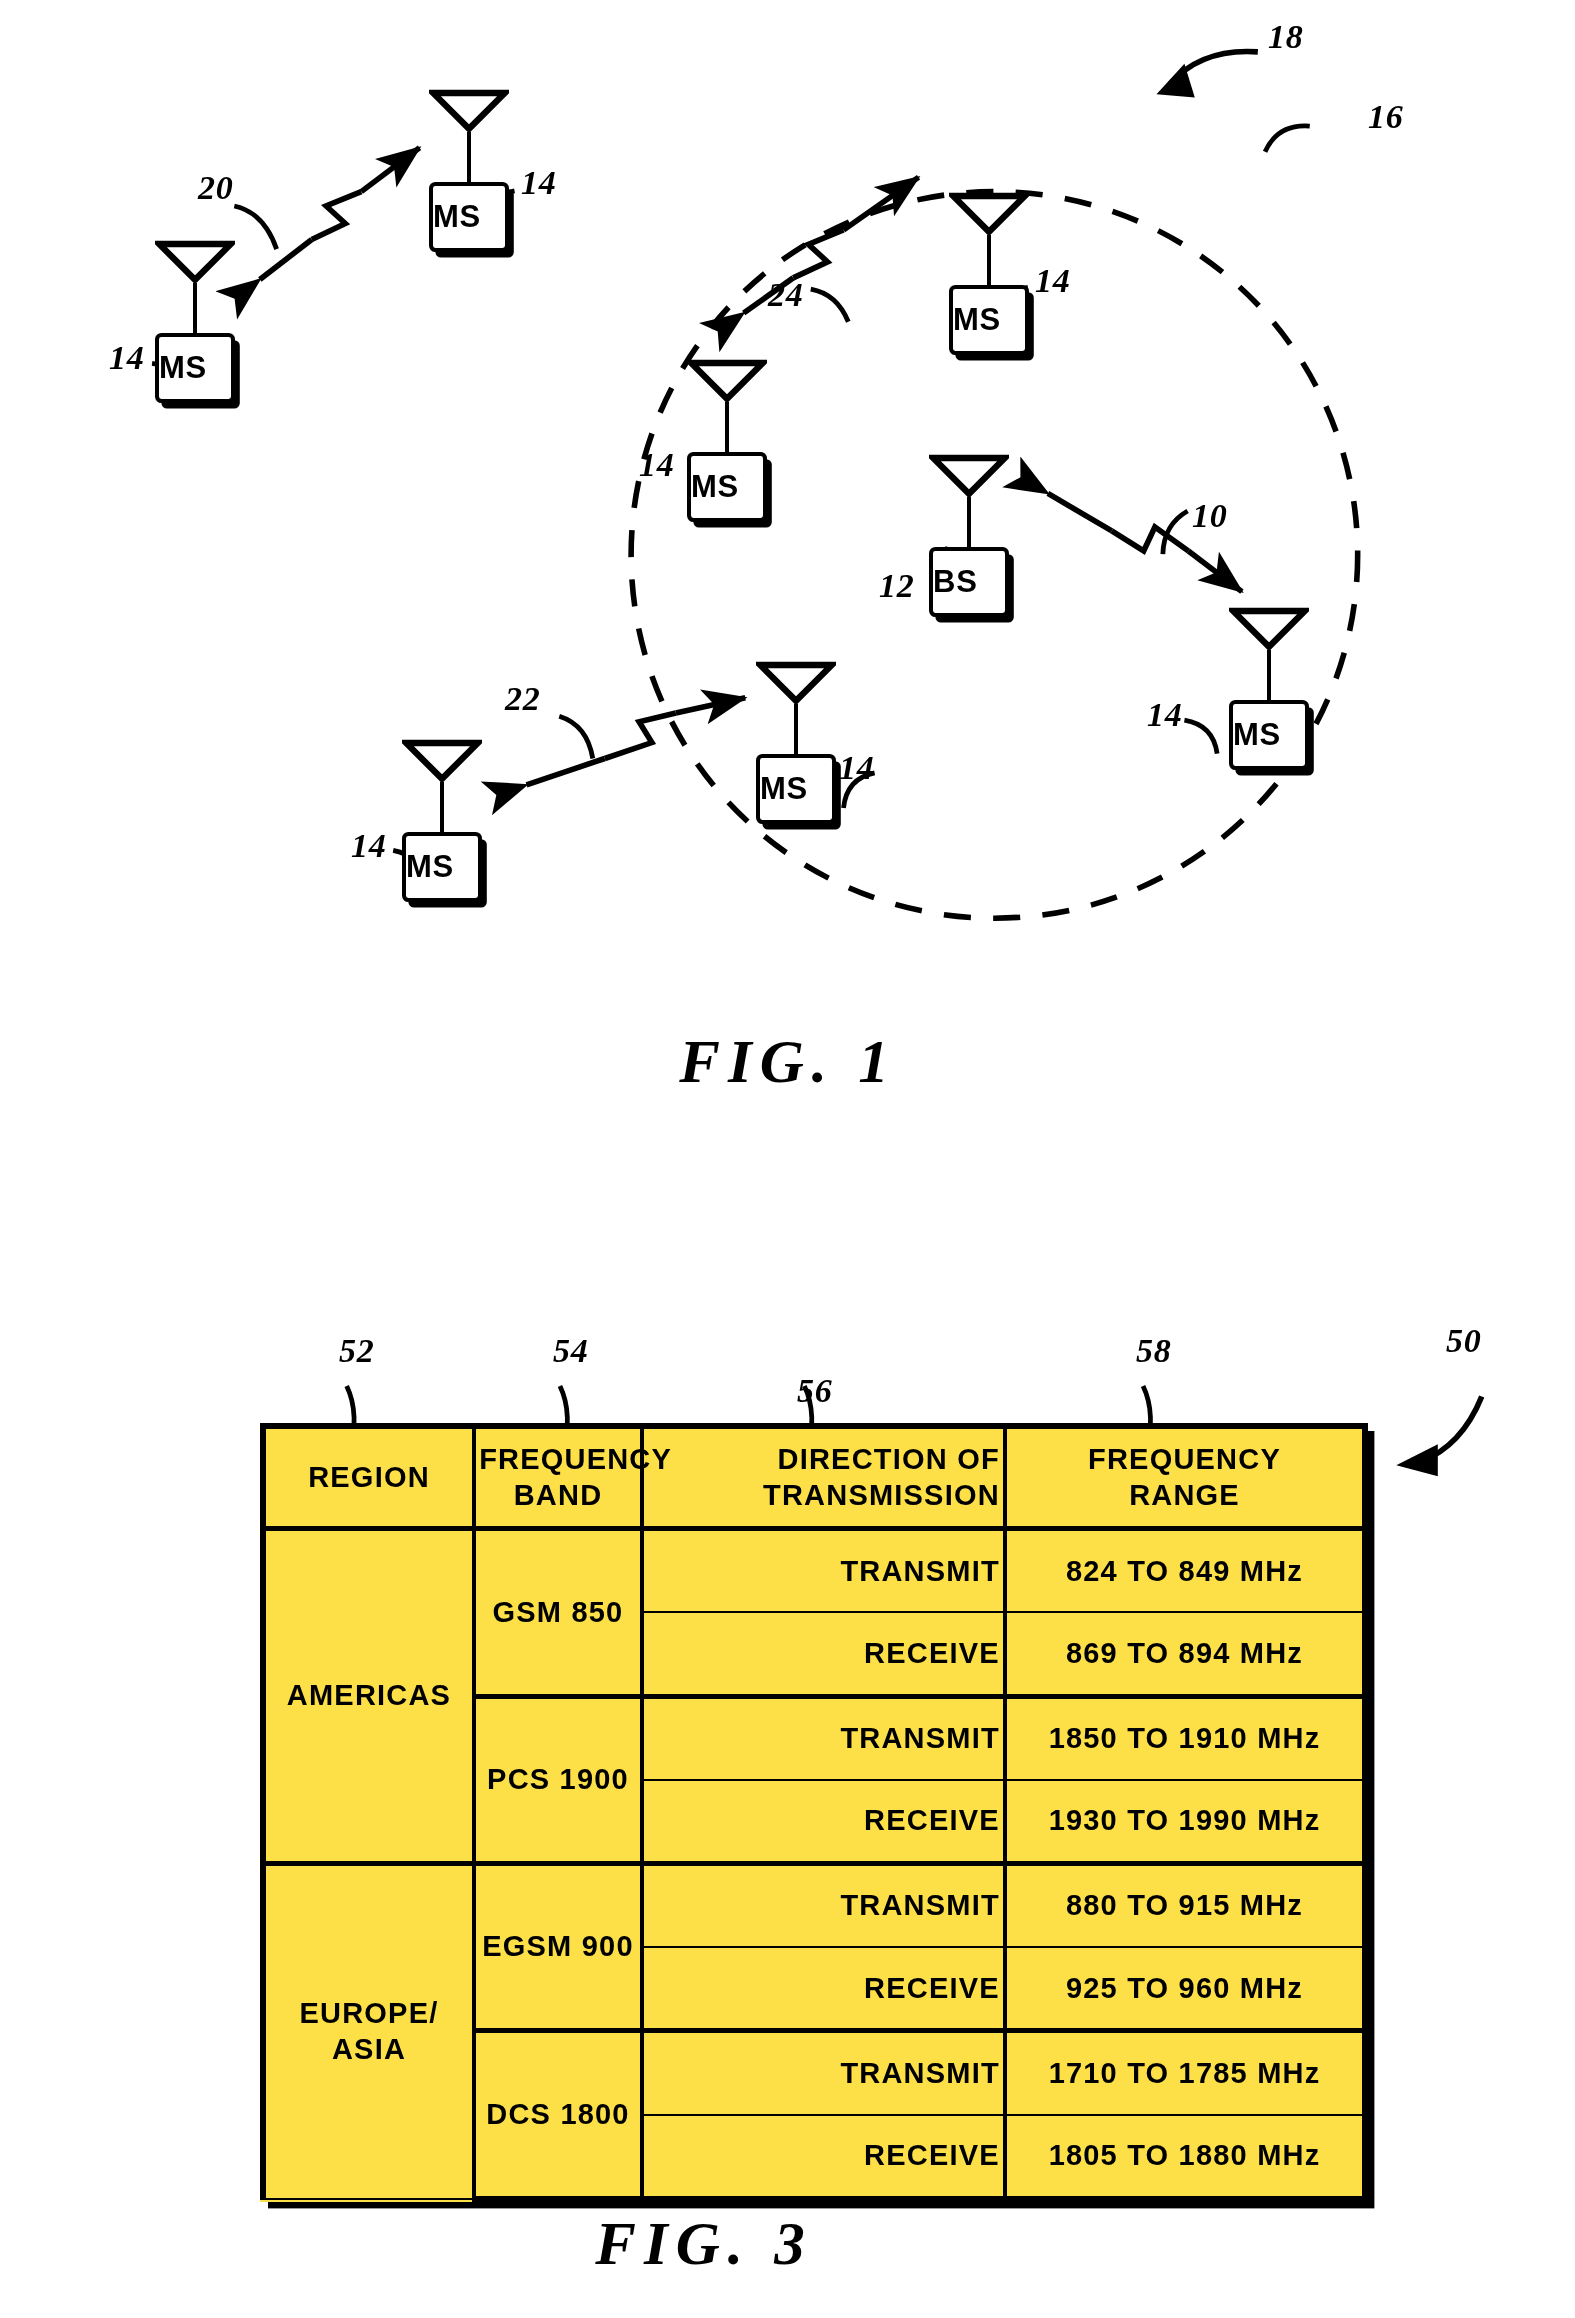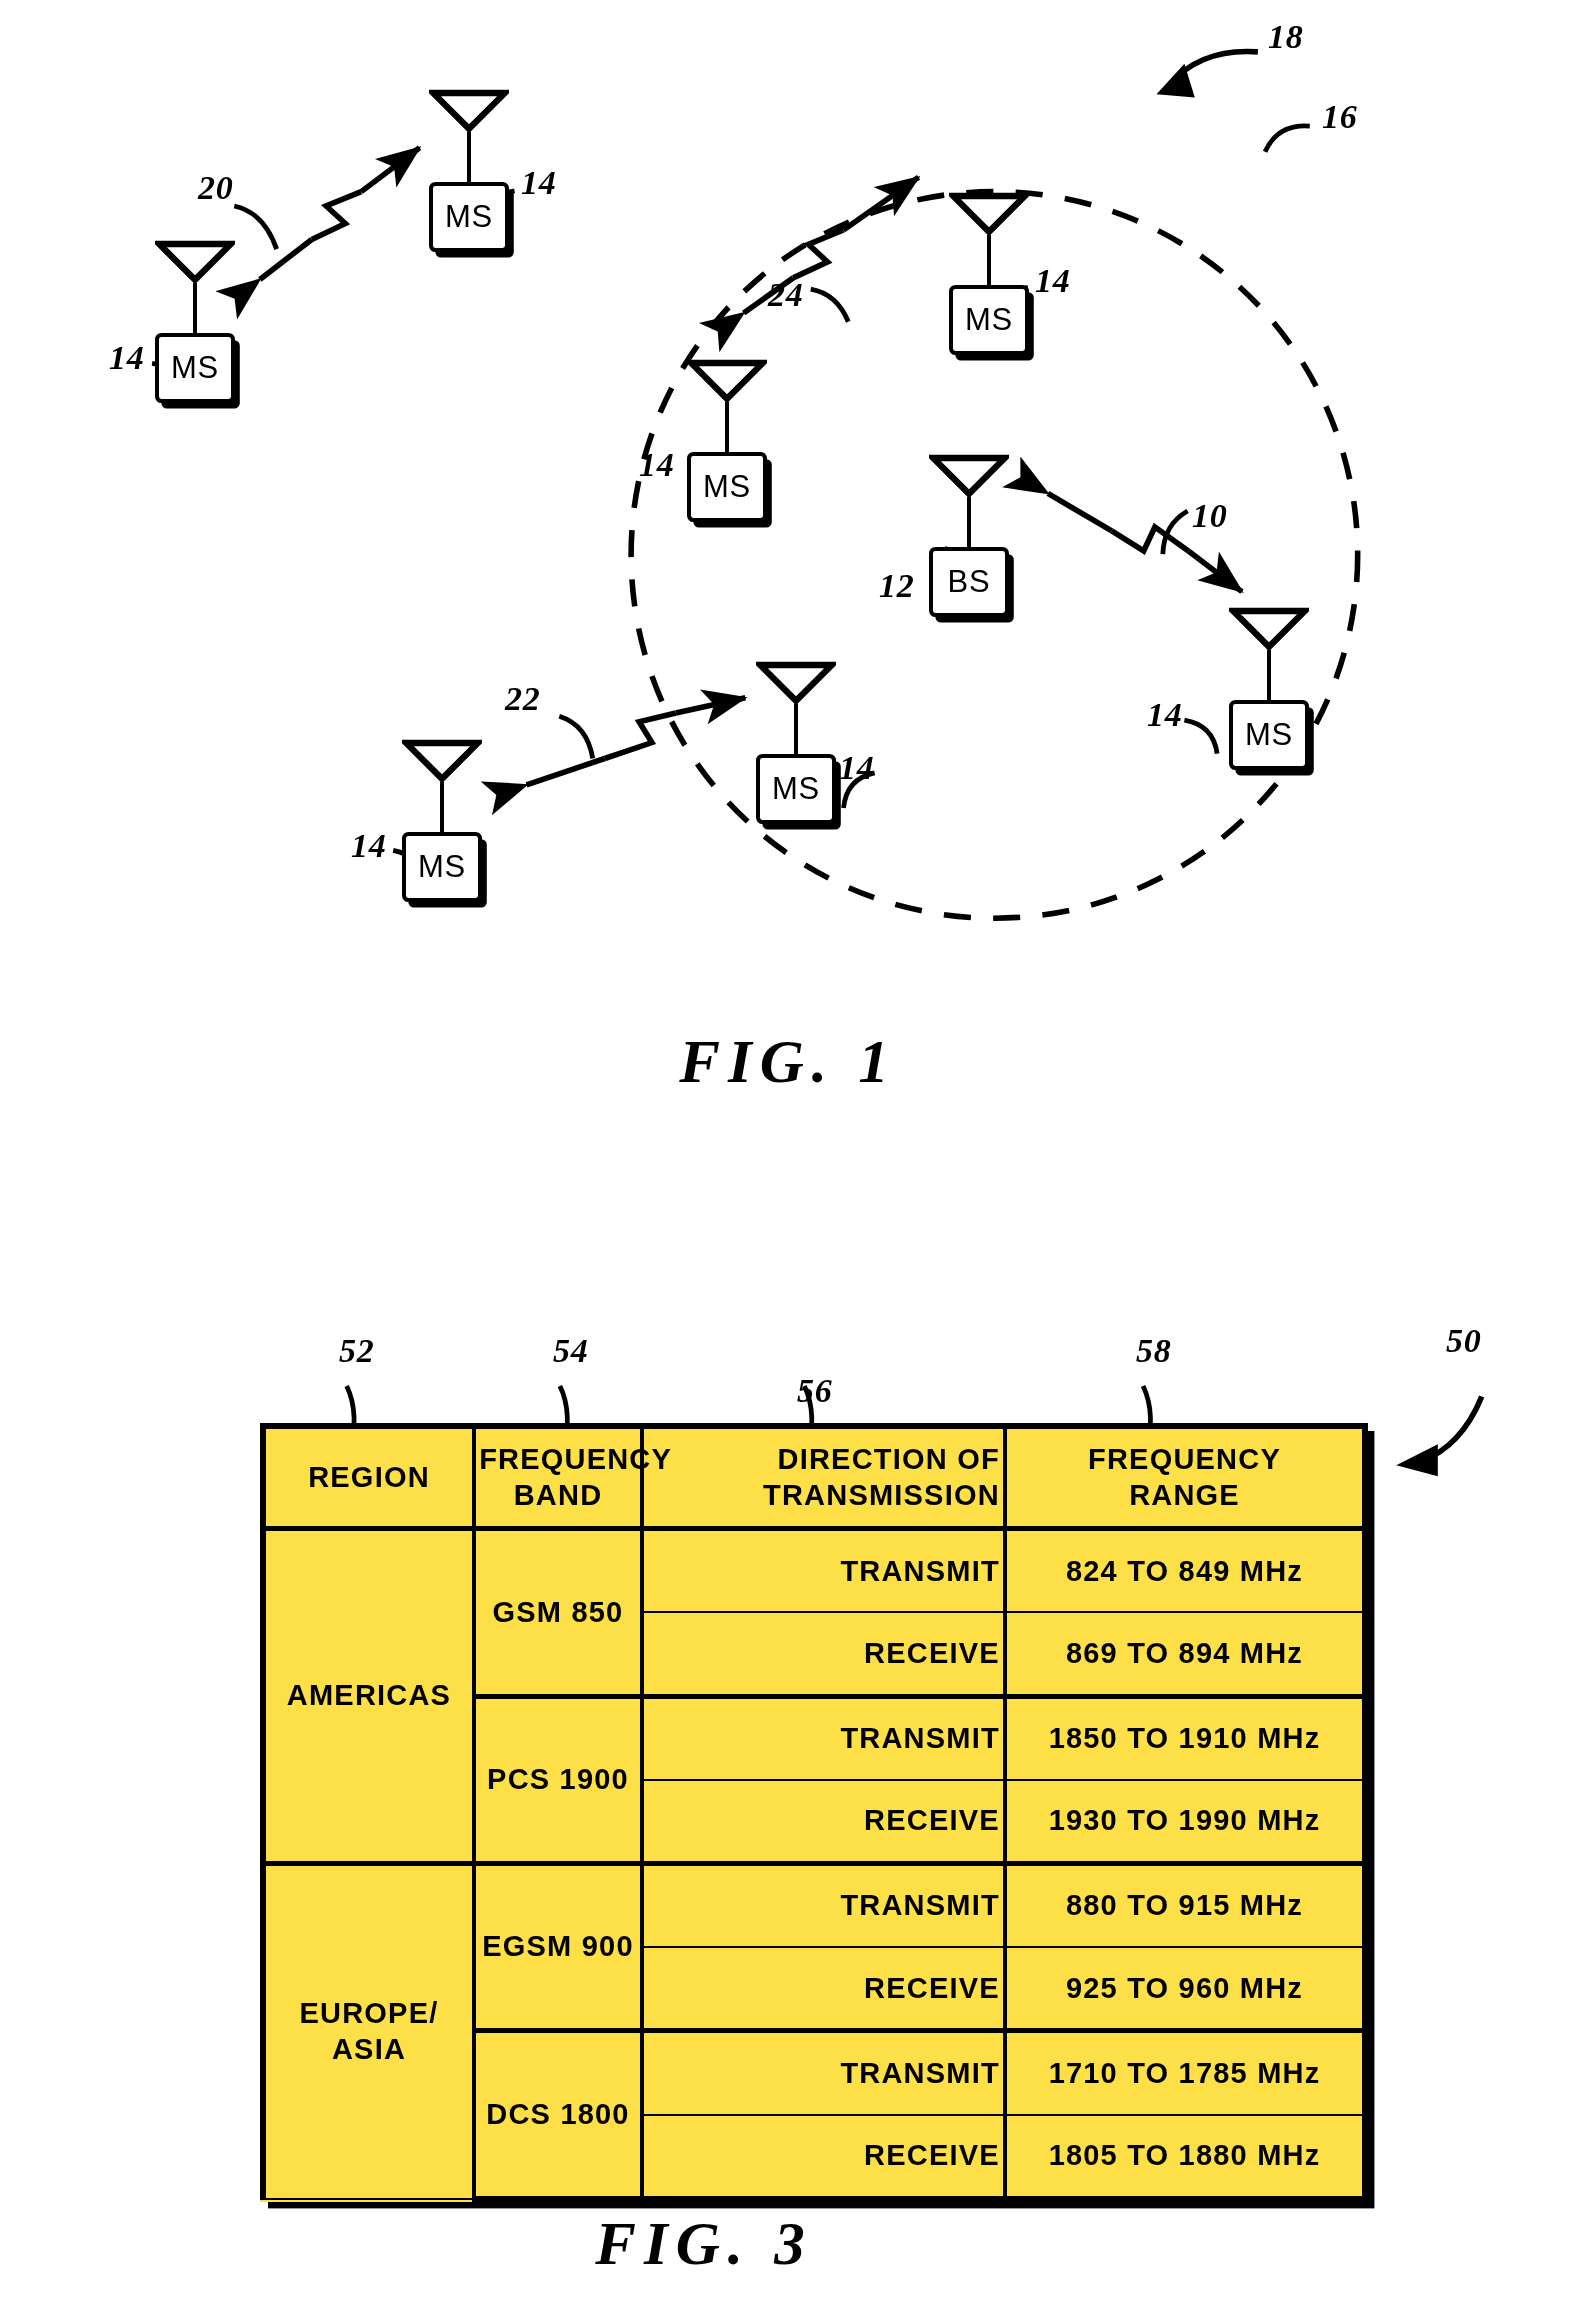--- a/index.html
+++ b/index.html
@@ -63,23 +63,22 @@
     border-radius: 6.4px;
     background: #fff;
     box-sizing: border-box;
     box-shadow: 5.6px 6.4px 0 -0.8px #000;
   }
   .unit .devbox span {
     position: absolute;
     left: 0; right: 0;
     top: 50%;
     transform: translateY(-52%);
-    text-align: center;
     font-family: "Liberation Sans", sans-serif;
-    font-weight: normal;
+    font-weight: bold;
     font-size: 31px;
     letter-spacing: 0.8px;
     color: #000;
     line-height: 1;
   }
 
   
   .ref {
     position: absolute;
     font-family: "Liberation Serif", serif;
@@ -286,21 +285,21 @@
           <path d="M5,5 L95,5 L50,50 Z" fill="none" stroke="#000" stroke-width="8" stroke-linejoin="miter"></path>
         </svg>
       </div>
       <div class="mast"></div>
       <div class="devbox">
         <span>MS</span>
       </div>
     </div>
 
     <div class="ref" style="left:1268px; top:17.6px;">18</div>
-    <div class="ref" style="left:1322px; top:98px;font-family:Liberation Serif, serif;">16</div>
+    <div class="ref" style="left:1368px; top:98px;font-family:Liberation Serif, serif;">16</div>
     <div class="ref" style="left:198px;  top:169px;">20</div>
     <div class="ref" style="left:768px;  top:276px;">24</div>
     <div class="ref" style="left:505px;  top:680px;">22</div>
     <div class="ref" style="left:1192px; top:497px;">10</div>
     <div class="ref" style="left:879px; top:519px;margin-top:48px;">12</div>
 
     <div class="ref" style="left:109px;  top:339px;">14</div>
     <div class="ref" style="left:521px;  top:164px;">14</div>
     <div class="ref" style="left:1035px; top:262px;">14</div>
     <div class="ref" style="left:639px;  top:446px;">14</div>

